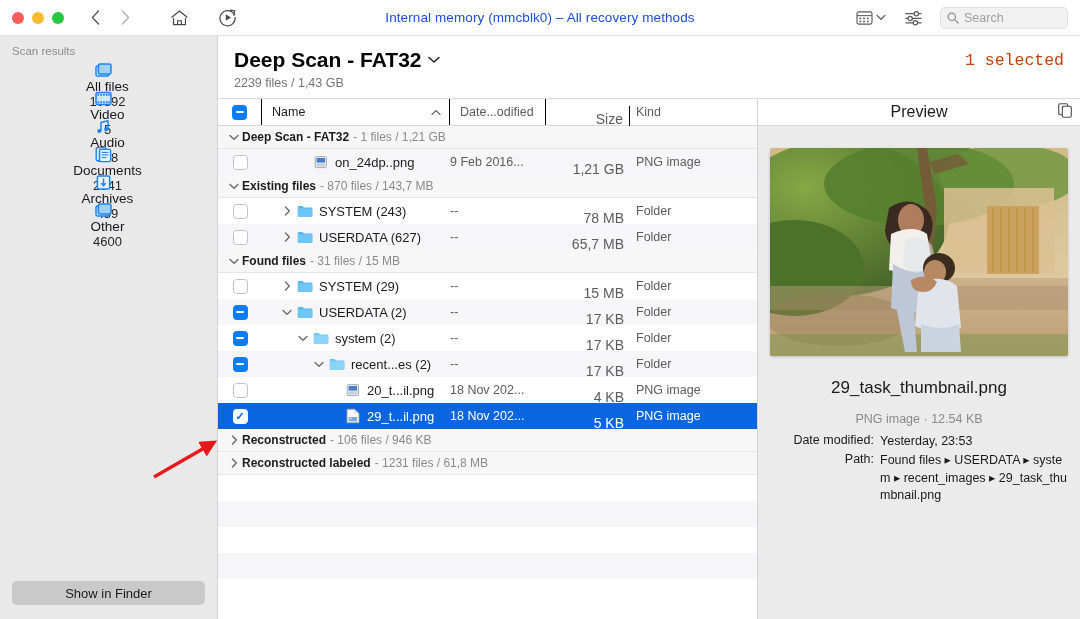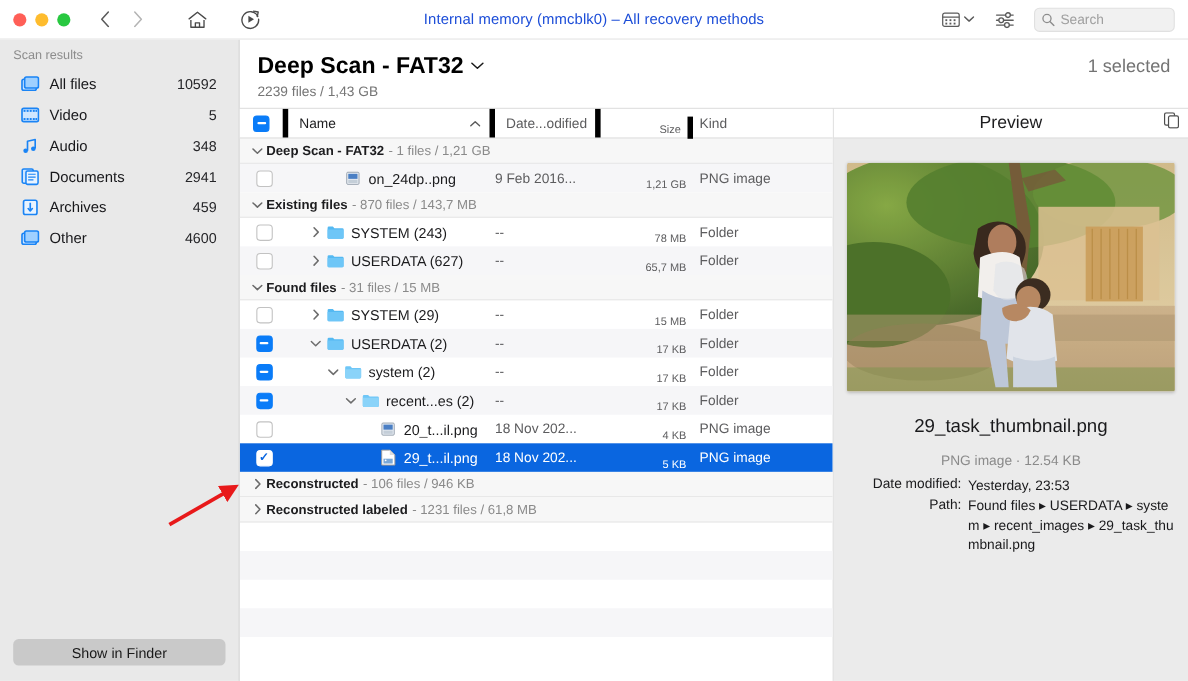--- a/index.html
+++ b/index.html
@@ -59,51 +59,51 @@
     background: #e9e9e9;
     border-right: 1px solid #d2d2d2;
     display: flex; flex-direction: column;
     padding-top: 6px;
   }
   .sb-header { font-size: 11.5px; color: #8c8c8c; padding: 3px 0 5px 12px; }
   .sb-list { flex: 1; }
   .sb-item {
     height: 28px; display: flex; align-items: center;
     padding: 0 14px 0 12px; margin: 0 6px; border-radius: 5px;
-    font-size: 13.5px; color: #17171a;
+    font-size: 13.5px; color: #17171a; flex-direction: column;
   }
   .sb-item.active { background: #cfcfcf; }
   .sb-ico { width: 18px; height: 18px; margin-right: 9px; display: flex; align-items: center; justify-content: center; }
   .sb-label { flex: 1; }
   .sb-count { font-size: 13px; color: #262629; }
   .sb-footer { padding: 0 12px 14px 12px; }
   .finder-btn {
     width: 100%; height: 24px; background: #c9c9c9; border: none; border-radius: 5px;
     font-family: inherit; font-size: 13px; color: #1a1a1a; cursor: pointer;
   }
 
   
   .main { flex: 1; display: flex; flex-direction: column; min-width: 0; background: #fff; }
 
   .main-head { padding: 12px 16px 8px 16px; display: flex; align-items: flex-start; }
   .mh-left { flex: 1; }
   .mh-title { font-size: 21px; font-weight: bold; color: #000; display: flex; align-items: center; gap: 6px; }
   .mh-sub { font-size: 12.5px; color: #757575; margin-top: 4px; }
-  .mh-right { font-size: 16.5px; color: #737373; padding-top: 3px; }
+  .mh-right { font-size: 16.5px; color: #c2410c; padding-top: 3px; font-family: Liberation Mono, monospace; }
 
   .content { flex: 1; display: flex; min-height: 0; border-top: 1px solid #dcdcdc; }
 
   
   .table-col { width: 540px; flex: 0 0 540px; display: flex; flex-direction: column; border-right: 1px solid #d4d4d4; }
   .thead {
     height: 27px; flex: 0 0 27px; display: flex; align-items: center;
     background: #ffffff; border-bottom: 1px solid #d8d8d8;
     font-size: 12.5px; color: #1d1d1f;
   }
-  .th { display: flex; align-items: center; height: 100%; border-right: 5px solid #000000; padding-left: 10px; }
+  .th { display: flex; align-items: center; height: 100%; border-right: 1px solid #000000; padding-left: 10px; }
   .th.c-check { width: 44px; justify-content: center; padding-left: 0; }
   .th.c-name { width: 188px; justify-content: space-between; padding-right: 8px; }
   .th.c-date { width: 96px; }
   .th.c-size { width: 84px; }
   .th.c-kind { flex: 1; border-right: none; }
 
   .tbody { flex: 1; overflow: hidden; }
 
   .grp {
     height: 23px; display: flex; align-items: center; padding-left: 8px;
@@ -114,21 +114,21 @@
   .grp .gname { font-weight: bold; color: #1c1c1e; }
   .grp .gmeta { color: #8a8a8a; margin-left: 4px; }
 
   .row { height: 26px; display: flex; align-items: center; font-size: 13px; color: #1c1c1e; }
   .row.alt { background: #f6f6f8; }
   .row.sel { background: #0a66e0; color: #fff; }
   .cell { display: flex; align-items: center; height: 100%; }
   .c-check { width: 44px; justify-content: center; }
   .c-name { width: 188px; display: flex; align-items: center; overflow: hidden; }
   .c-date { width: 96px; color: #5c5c5e; font-size: 12.5px; }
-  .c-size { width: 84px; justify-content: flex-end; padding-right: 6px; color: #5c5c5e; font-size: 10px; margin-top: 13px; }
+  .c-size { width: 84px; justify-content: flex-end; padding-right: 6px; color: #5c5c5e; font-size: 14px; margin-top: 13px; }
   .c-kind { flex: 1; padding-left: 6px; color: #5c5c5e; font-size: 12.5px; }
   .row.sel .c-date, .row.sel .c-size, .row.sel .c-kind { color: #ffffff; }
 
   .twisty { width: 18px; flex: 0 0 18px; display: flex; align-items: center; justify-content: center; color: #6d6d6d; }
   .fico { width: 18px; flex: 0 0 18px; margin-right: 5px; display: flex; align-items: center; justify-content: center; }
   .fname { white-space: nowrap; overflow: hidden; }
 
   
   .cb { width: 15px; height: 15px; border-radius: 3.5px; border: 1px solid #c2c2c2; background: #fff; display: flex; align-items: center; justify-content: center; }
   .cb.on { background: #0a7cf8; border-color: #0a7cf8; }

